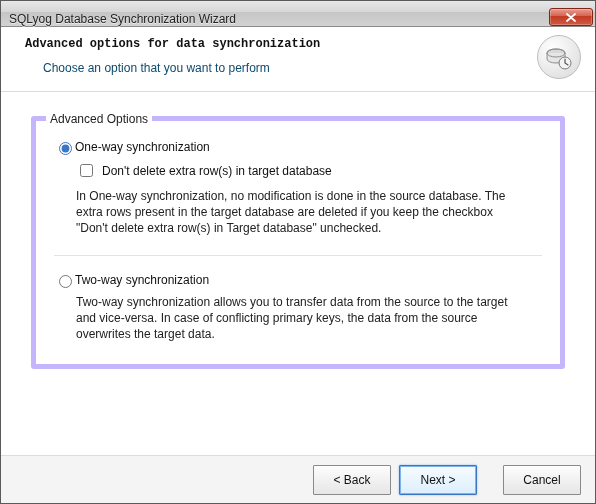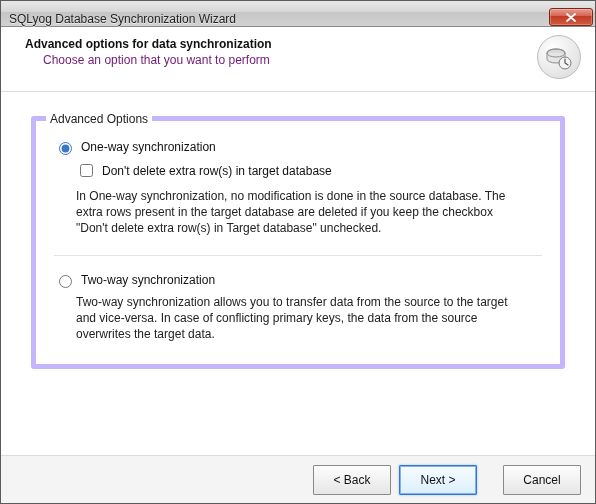--- a/index.html
+++ b/index.html
@@ -53,25 +53,26 @@
     display: flex;
     align-items: flex-start;
     border-bottom: 1px solid #dcdcdc;
     background: #fff;
   }
   .header-text { flex: 1; }
   .header-title {
     font-weight: bold;
     font-size: 12px;
     color: #111;
-    margin-bottom: 2px;
+    margin-bottom: 10px;
+    font-family: Liberation Mono, monospace;
   }
   .header-sub {
     font-size: 12px;
-    color: #701a75;
+    color: #0c4a6e;
     padding-left: 18px;
   }
   .header-icon {
     width: 44px; height: 44px;
     border: 1px solid #bdbdbd;
     border-radius: 50%;
     background: radial-gradient(circle at 35% 30%, #ffffff, #e8e8e8 60%, #d8d8d8);
     display:flex; align-items:center; justify-content:center;
     margin-top: -2px;
   }
@@ -91,21 +92,20 @@
     top: -9px;
     left: 10px;
     background: #fff;
     padding: 0 4px;
     color: #222;
     font-size: 12px;
   }
   .option-row {
     display: flex;
     align-items: center;
-    gap: 6px;
     margin-bottom: 6px;
   }
   .radio {
     width: 13px; height: 13px;
     accent-color: #3a76c4;
   }
   .opt-label { font-size: 12px; color: #111; }
   .sub-row {
     display: flex;
     align-items: center;

